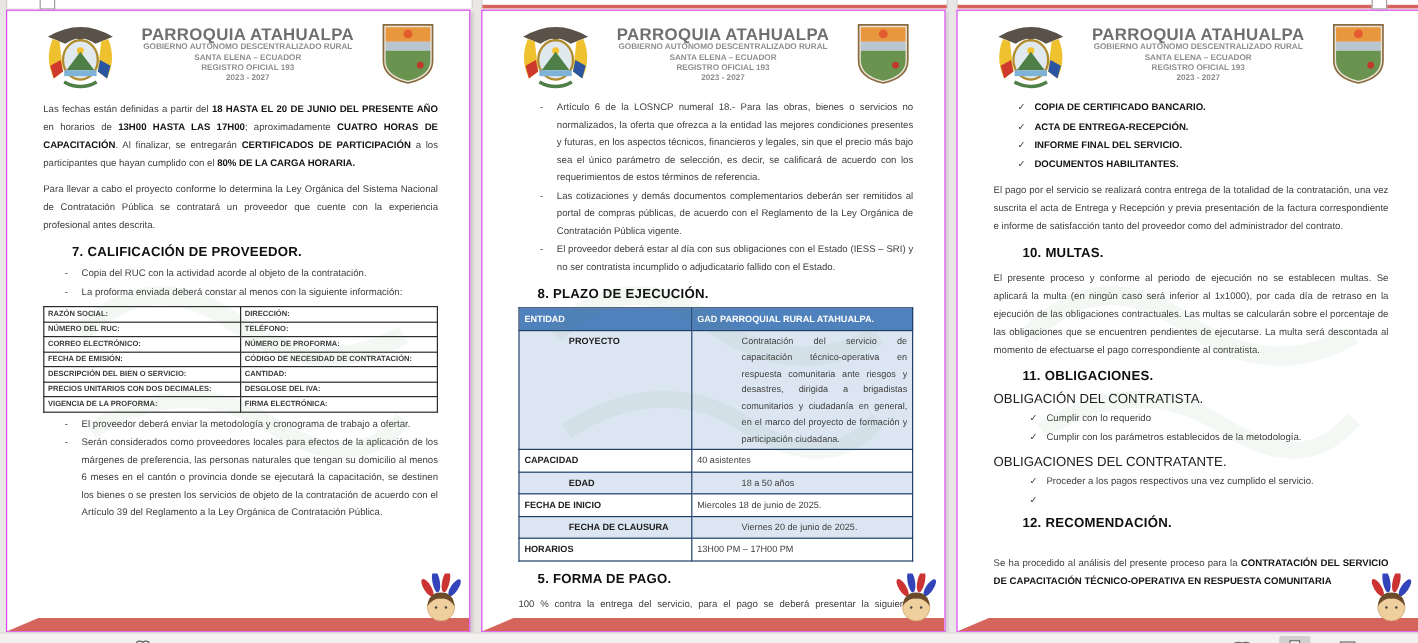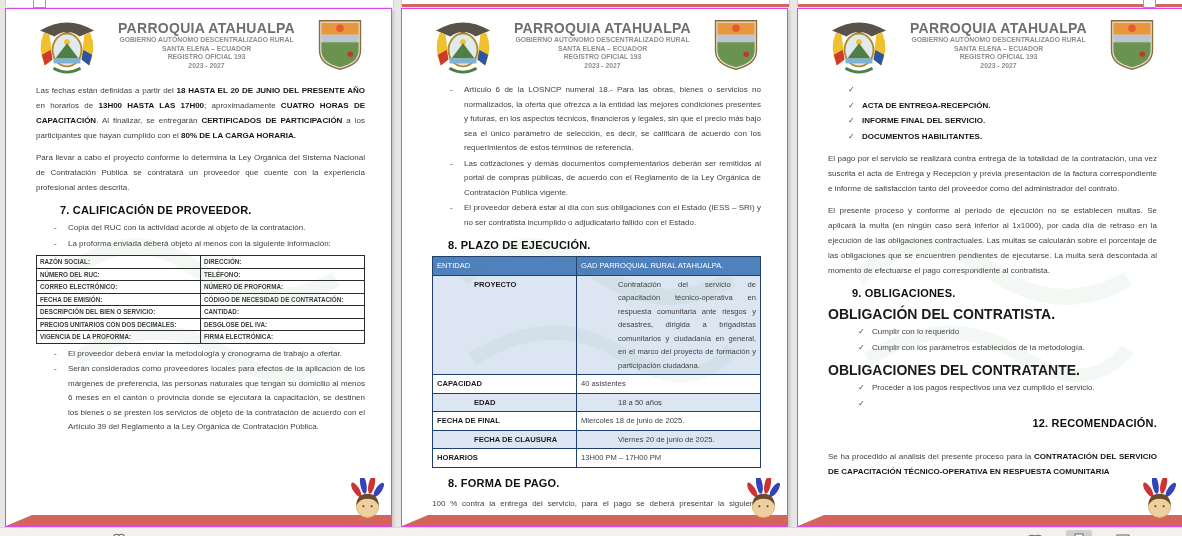--- a/index.html
+++ b/index.html
@@ -25,38 +25,38 @@
   .coat{width:62px;height:56px;flex:0 0 auto;margin-top:2px;}
   .head-center{flex:1;text-align:center;padding:0 2px;}
   .head-title{font-size:14px;font-weight:bold;color:#6f6f6f;letter-spacing:.3px;line-height:16px;margin-top:2px;}
   .head-sub{font-size:6.8px;font-weight:bold;color:#8e8e8e;line-height:8.6px;}
   .shield{width:50px;height:54px;flex:0 0 auto;}
 
   
   .p{font-size:8px;color:#3f3f3f;text-align:justify;line-height:15px;margin:7px 0;}
   .p b, .li b{color:#141414;}
   .hsec{font-size:11px;font-weight:bold;color:#0f0f0f;margin:9px 0 5px 24px;letter-spacing:.2px;}
-  .subhead{font-size:14px;font-weight:bold;color:#1a1a1a;margin:7px 0 3px;}
+  .subhead{font-size:11px;font-weight:normal;color:#1a1a1a;margin:7px 0 3px;}
 
   .li{display:flex;font-size:8px;color:#3f3f3f;line-height:14.5px;margin:1px 0;}
   .li .marker{flex:0 0 14px;margin-left:18px;text-align:left;}
   .li .txt{flex:1;text-align:justify;}
   .li.checkrow .marker{margin-left:20px;}
   .li.boldcheck .txt{font-weight:bold;color:#141414;}
   .li.inner .marker{margin-left:30px;}
 
   
   .t1{border-collapse:collapse;width:100%;margin:4px 0 3px;}
   .t1 td{border:1px solid #2b2b2b;width:50%;font-size:6.3px;font-weight:bold;color:#3a3a3a;padding:2px 3px;line-height:7.5px;}
 
   
   .t2{border-collapse:collapse;width:100%;margin:5px 0;}
   .t2 td{border:1px solid #20406b;font-size:7.6px;color:#3f3f3f;padding:2px 4px;vertical-align:top;line-height:13.5px;}
   .t2 td.lab{width:98px;font-weight:bold;color:#1c1c1c;}
-  .t2 tr.hdr td{background:#4f81bd;color:#fff;font-weight:normal;}
+  .t2 tr.hdr td{background:#4f81bd;color:#fff;font-weight:bold;}
   .t2 tr.shade td{background:#dce6f2;padding-left:41px;}
   .t2 td.val{text-align:justify;}
 
   
   .ribbon{position:absolute;left:0;right:0;bottom:0;height:11px;background:#d5655c;
     clip-path:polygon(0 100%,26px 0,100% 0,100% 100%);}
   .mascot{position:absolute;right:5px;bottom:4px;width:37px;height:44px;}
   .wm{position:absolute;left:40px;top:150px;width:300px;height:260px;opacity:.06;pointer-events:none;}
 
   
@@ -126,21 +126,21 @@
 
     <div class="hsec">7. CALIFICACIÓN DE PROVEEDOR.</div>
 
 
     <div class="li">
         <span class="marker">-</span>
         <span class="txt">Copia del RUC con la actividad acorde al objeto de la contratación.</span>
       </div>
     <div class="li">
         <span class="marker">-</span>
-        <span class="txt">La proforma enviada deberá objeto al menos con la siguiente información:</span>
+        <span class="txt">La proforma enviada deberá constar al menos con la siguiente información:</span>
       </div>
 
     <table class="t1">
       <tbody>
           <tr>
             <td>RAZÓN SOCIAL:</td>
             <td>DIRECCIÓN:</td>
           </tr>
       <tr>
             <td>NÚMERO DEL RUC:</td>
@@ -255,35 +255,35 @@
       </tr>
       <tr>
         <td class="lab">CAPACIDAD</td>
         <td class="val">40 asistentes</td>
       </tr>
       <tr class="shade">
         <td class="lab">EDAD</td>
         <td class="val">18 a 50 años</td>
       </tr>
       <tr>
-        <td class="lab">FECHA DE FINAL</td>
+        <td class="lab">FECHA DE INICIO</td>
         <td class="val">Miercoles 18 de junio de 2025.</td>
       </tr>
       <tr class="shade">
         <td class="lab">FECHA DE CLAUSURA</td>
         <td class="val">Viernes 20 de junio de 2025.</td>
       </tr>
       <tr>
         <td class="lab">HORARIOS</td>
         <td class="val">13H00 PM – 17H00  PM</td>
       </tr>
     </tbody>
       </table>
 
-    <div class="hsec" style="margin-left:16px;">8. FORMA DE PAGO.</div>
+    <div class="hsec" style="margin-left:16px;">5. FORMA DE PAGO.</div>
 
     <p class="p">100 % contra la entrega del servicio, para el pago se deberá presentar la siguiente documentación relevante:</p>
 
     <div class="li checkrow boldcheck">
         <span class="marker">✓</span>
         <span class="txt">FACTURA FÍSICA O ELECTRÓNICA.</span>
       </div>
 
     <div class="ribbon"></div>
     <svg class="mascot" viewBox="0 0 36 42">
@@ -330,39 +330,41 @@
         <path d="M6,5 h40 v13 h-40 Z" fill="#e8973f"></path>
         <circle cx="26" cy="11" r="4" fill="#e35b2e"></circle>
         <path d="M6,18 h40 v8 h-40 Z" fill="#b9c6cf"></path>
         <path d="M6,26 h40 v9 q0,13 -20,18 q-20,-5 -20,-18 Z" fill="#69934f"></path>
         <circle cx="37" cy="39" r="3" fill="#c0392b"></circle>
       </svg>
     </div>
 
     <div class="li checkrow boldcheck">
         <span class="marker">✓</span>
+        <span class="txt">COPIA DE CERTIFICADO BANCARIO.</span>
       </div>
     <div class="li checkrow boldcheck">
         <span class="marker">✓</span>
         <span class="txt">ACTA DE ENTREGA-RECEPCIÓN.</span>
       </div>
     <div class="li checkrow boldcheck">
         <span class="marker">✓</span>
         <span class="txt">INFORME FINAL DEL SERVICIO.</span>
       </div>
     <div class="li checkrow boldcheck">
         <span class="marker">✓</span>
         <span class="txt">DOCUMENTOS HABILITANTES.</span>
       </div>
 
     <p class="p">El pago por el servicio se realizará contra entrega de la totalidad de la contratación, una vez suscrita el acta de Entrega y Recepción y previa presentación de la factura correspondiente e informe de satisfacción tanto del proveedor como del administrador del contrato.</p>
 
+    <div class="hsec">10. MULTAS.</div>
     <p class="p">El presente proceso y conforme al periodo de ejecución no se establecen multas. Se aplicará la multa (en ningún caso será inferior al 1x1000), por cada día de retraso en la ejecución de las obligaciones contractuales. Las multas se calcularán sobre el porcentaje de las obligaciones que se encuentren pendientes de ejecutarse. La multa será descontada al momento de efectuarse el pago correspondiente al contratista.</p>
 
-    <div class="hsec">9. OBLIGACIONES.</div>
+    <div class="hsec">11. OBLIGACIONES.</div>
 
     <div class="subhead">OBLIGACIÓN DEL CONTRATISTA.</div>
     <div class="li checkrow inner">
         <span class="marker">✓</span>
         <span class="txt">Cumplir con lo requerido</span>
       </div>
     <div class="li checkrow inner">
         <span class="marker">✓</span>
         <span class="txt">Cumplir con los parámetros establecidos de la metodología.</span>
       </div>
@@ -370,21 +372,21 @@
     <div class="subhead">OBLIGACIONES DEL CONTRATANTE.</div>
     <div class="li checkrow inner">
         <span class="marker">✓</span>
         <span class="txt">Proceder a los pagos respectivos una vez cumplido el servicio.</span>
       </div>
 
     <div class="li checkrow inner">
         <span class="marker">✓</span>
       </div>
 
-    <div class="hsec" style="margin-top:6px;text-align:right;">12. RECOMENDACIÓN.</div>
+    <div class="hsec" style="margin-top:6px;">12. RECOMENDACIÓN.</div>
 
     <p class="p" style="margin-top:20px;"><span>Se ha procedido al análisis del presente proceso para la </span><b>CONTRATACIÓN DEL SERVICIO DE CAPACITACIÓN TÉCNICO-OPERATIVA EN RESPUESTA COMUNITARIA</b></p>
 
     <div class="ribbon"></div>
     <svg class="mascot" viewBox="0 0 36 42">
       <ellipse cx="7" cy="11" rx="3" ry="8" fill="#cc3333" transform="rotate(-32 7 11)"></ellipse>
       <ellipse cx="14" cy="6" rx="3" ry="9" fill="#3344bb" transform="rotate(-10 14 6)"></ellipse>
       <ellipse cx="22" cy="6" rx="3" ry="9" fill="#cc3333" transform="rotate(12 22 6)"></ellipse>
       <ellipse cx="29" cy="11" rx="3" ry="8" fill="#3344bb" transform="rotate(34 29 11)"></ellipse>
       <circle cx="18" cy="27" r="11" fill="#f0cf9e" stroke="#caa36a" stroke-width="0.6"></circle>

